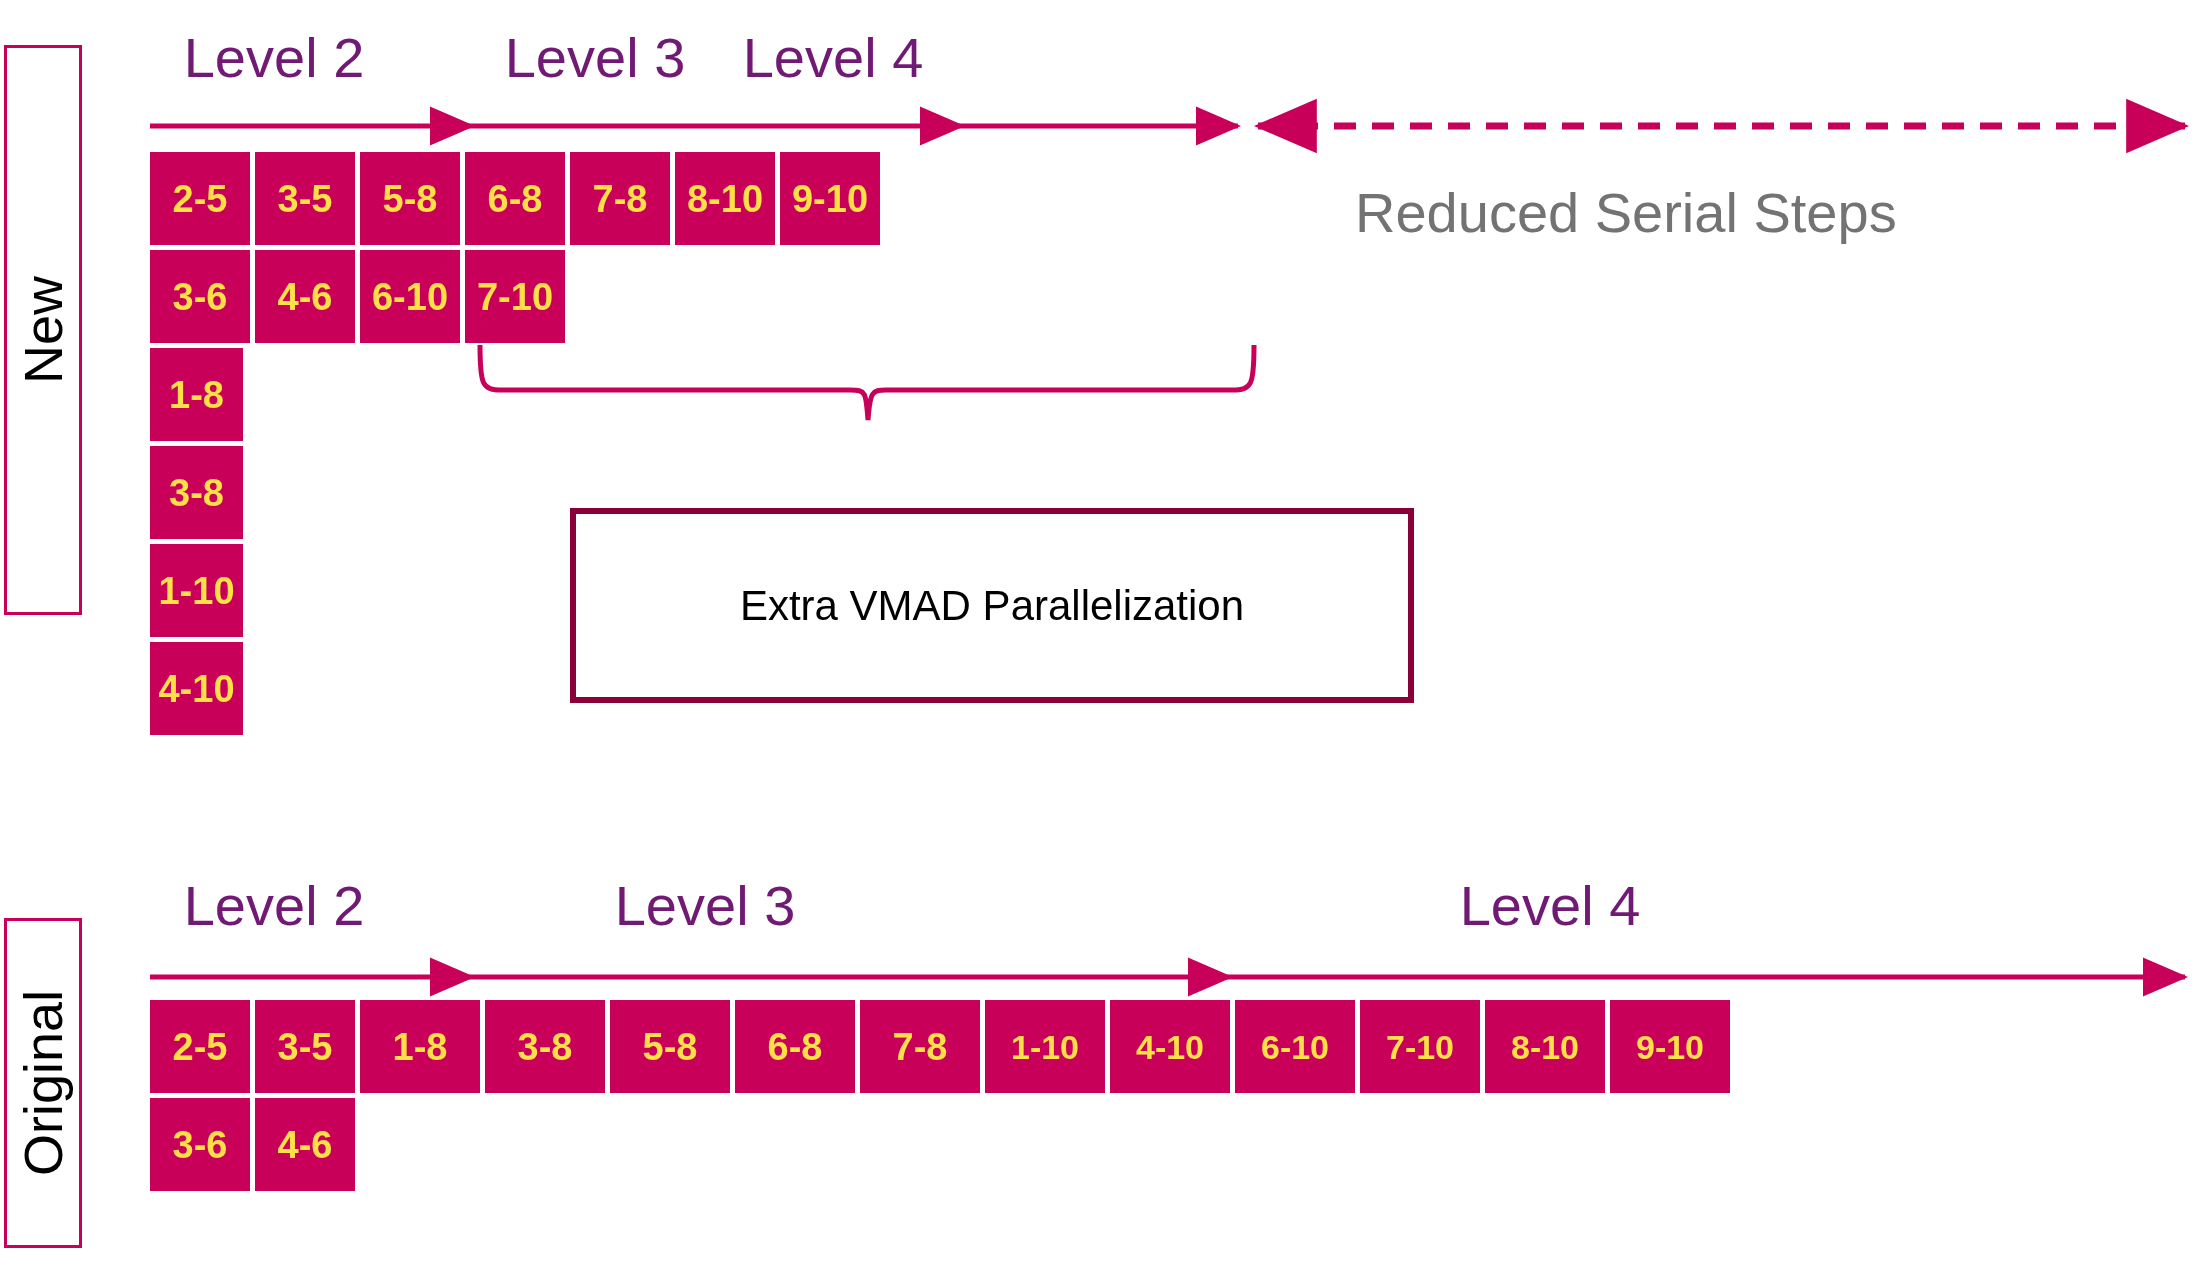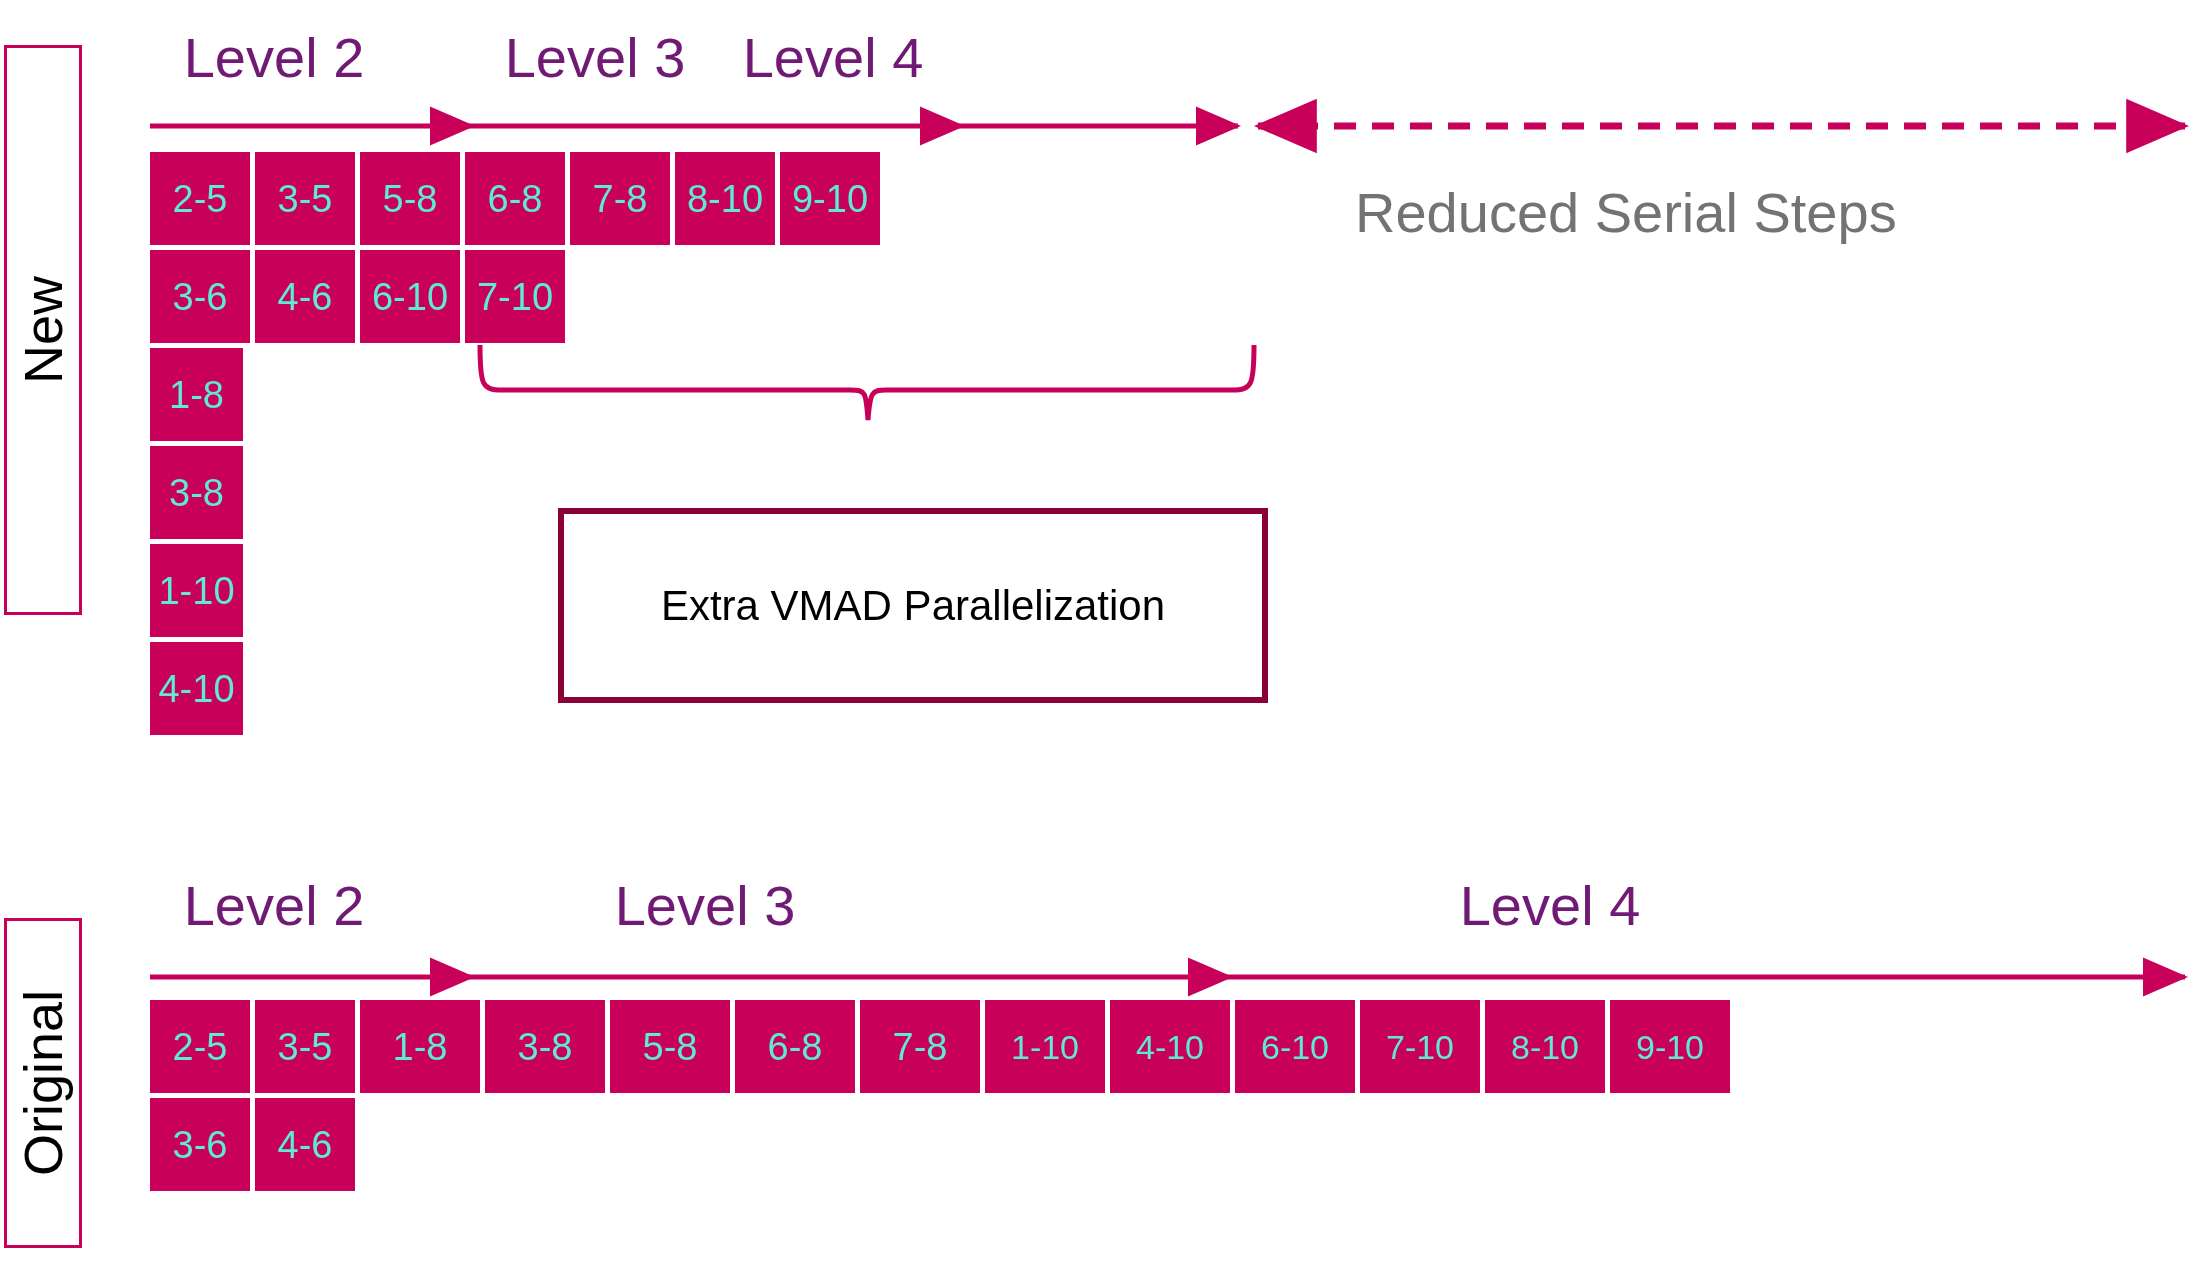--- a/index.html
+++ b/index.html
@@ -44,27 +44,28 @@
     color: #701a75;
     white-space: nowrap;
     text-align: center;
     line-height: 1;
   }
 
   
   .cell {
     position: absolute;
     background: #c8005a;
-    color: #5eead4;
+    color: #fde047;
     display: flex;
     align-items: center;
     justify-content: center;
     font-size: 38px;
     box-sizing: border-box;
     line-height: 1;
+    font-weight: bold;
   }
   .cell.small { font-size: 34px; }
 
   
   .callout {
     position: absolute;
     border: 6px solid #8a0038;
     background: #ffffff;
     box-sizing: border-box;
     display: flex;
@@ -117,21 +118,21 @@
   <div class="cell" style="left:150px; top:250px; width:100px; height:93px;">3-6</div>
   <div class="cell" style="left:255px; top:250px; width:100px; height:93px;">4-6</div>
   <div class="cell" style="left:360px; top:250px; width:100px; height:93px;">6-10</div>
   <div class="cell" style="left:465px; top:250px; width:100px; height:93px;">7-10</div>
 
   <div class="cell" style="left:150px; top:348px; width:93px; height:93px;">1-8</div>
   <div class="cell" style="left:150px; top:446px; width:93px; height:93px;">3-8</div>
   <div class="cell" style="left:150px; top:544px; width:93px; height:93px;">1-10</div>
   <div class="cell" style="left:150px; top:642px; width:93px; height:93px;">4-10</div>
 
-  <div class="callout" style="left:558px; top:508px; width:710px; height:195px;">Extra VMAD Parallelization</div>
+  <div class="callout" style="left:570px; top:508px; width:844px; height:195px;">Extra VMAD Parallelization</div>
 
   <div class="annotation" style="left:1355px; top:185px;">Reduced Serial Steps</div>
 
   <div class="side-label" style="left:4px; top:918px; width:78px; height:330px;">
     <span>Original</span>
   </div>
 
   <div class="level-title" style="left:146px; top:878px; width:256px;">Level 2</div>
   <div class="level-title" style="left:555px; top:878px; width:300px;">Level 3</div>
   <div class="level-title" style="left:1400px; top:878px; width:300px;">Level 4</div>

